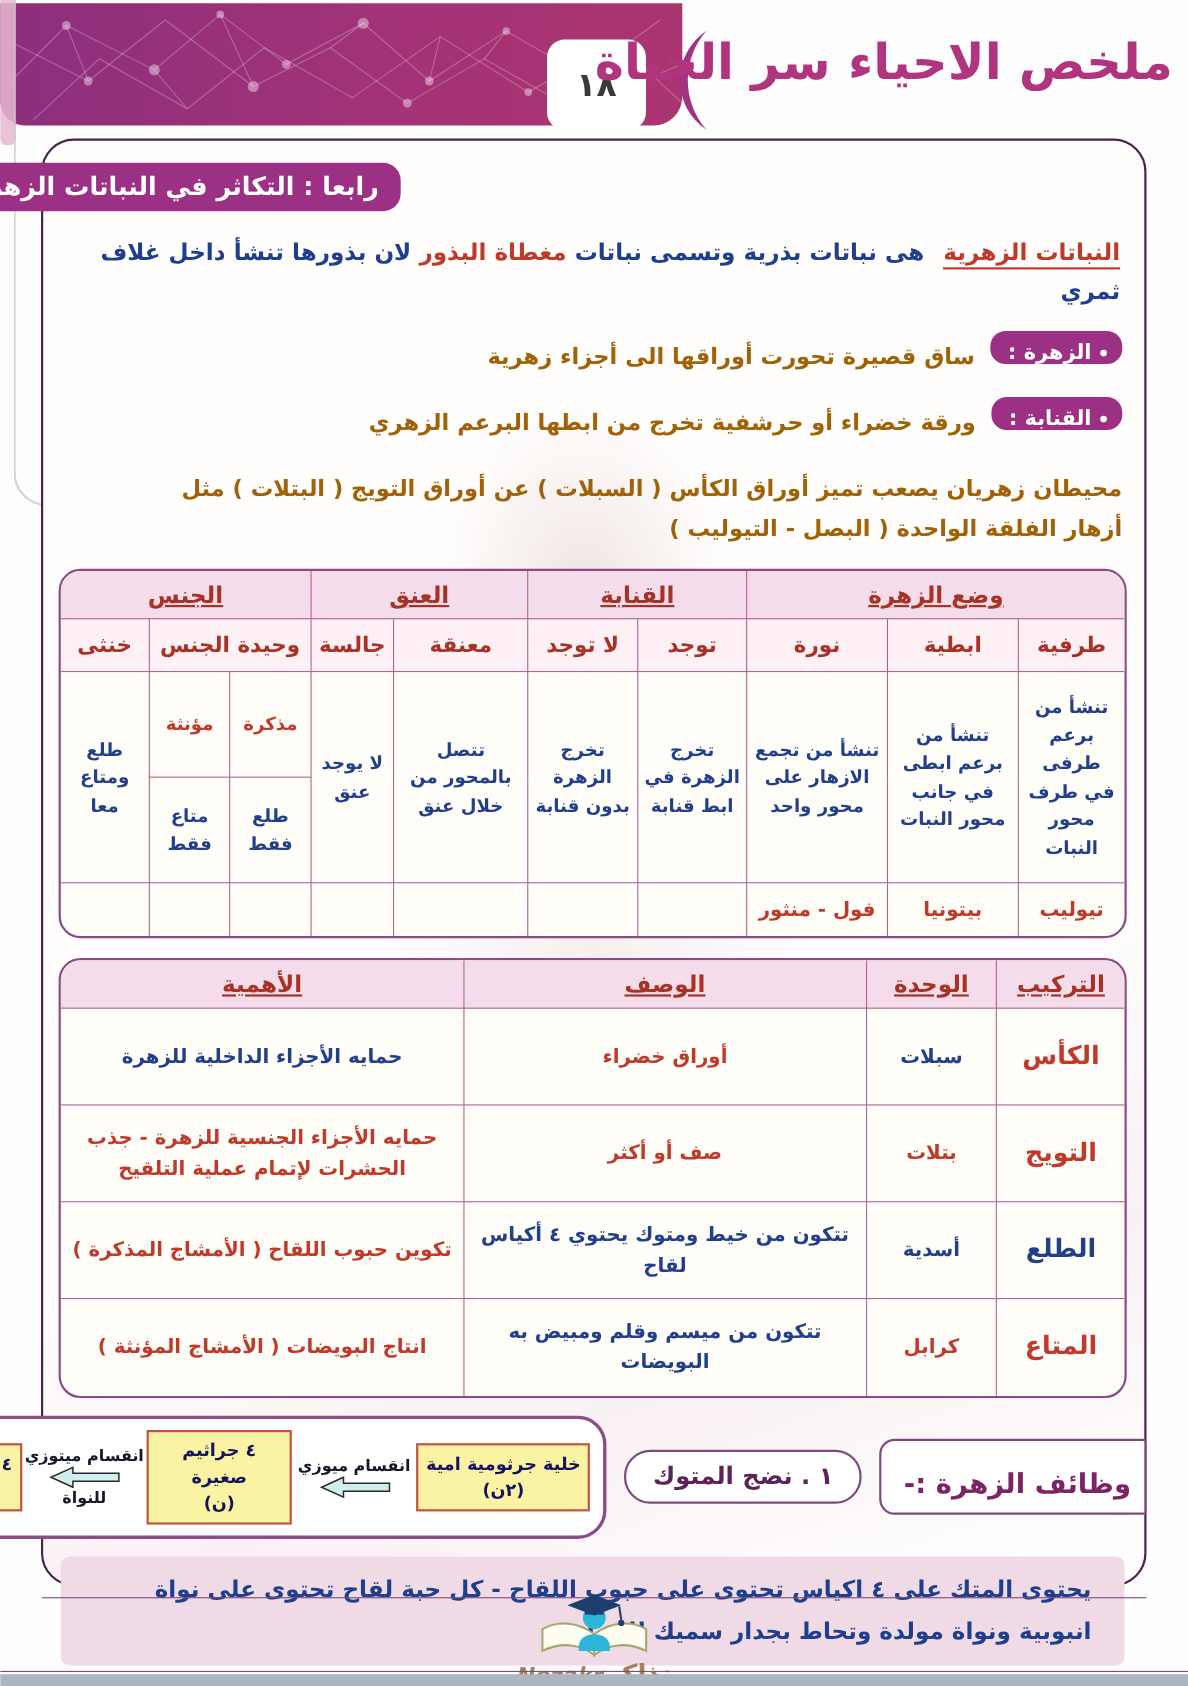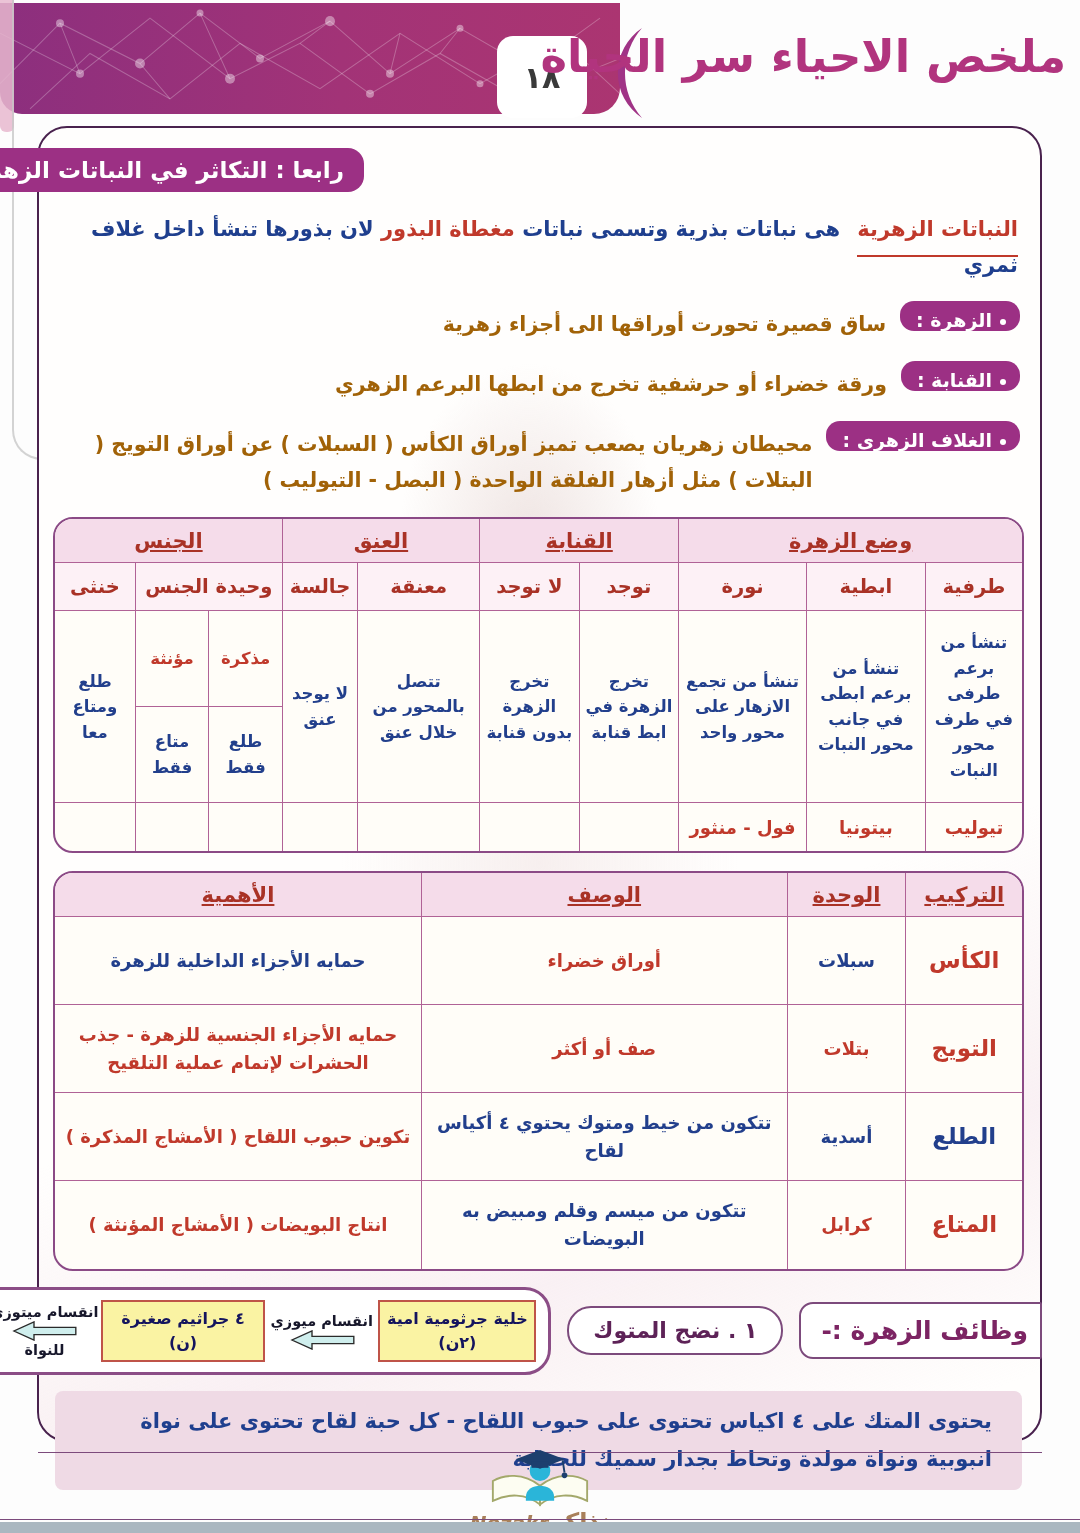--- a/index.html
+++ b/index.html
@@ -42,21 +42,21 @@
       radial-gradient(ellipse 265px 430px at 50% 56%, rgba(228,206,207,.30), rgba(228,206,207,0) 75%),
       linear-gradient(160deg, rgba(255,255,255,0) 62%, rgba(240,219,228,.38) 80%, rgba(255,255,255,0) 96%);
   }
   .content { position:relative; padding:20px 16px 0 14px; height:100%; }
 
   .section-pill {
     display:inline-block; background:#9c3084; color:#fff; font-weight:bold;
     font-size:23px; padding:9px 20px; border-radius:16px; margin-right:660px; white-space:nowrap;
   }
   .definition { margin:20px 6px 4px; font-size:21px; font-weight:bold; line-height:1.7; color:#1f3f8e; }
-  .definition .term { color:#c0392b; border-bottom:2px solid #c0392b; padding-bottom:14px; margin-left:10px; }
+  .definition .term { color:#c0392b; border-bottom:2px solid #c0392b; padding-bottom:2px; margin-left:10px; }
   .definition .red-w { color:#c0392b; }
 
   .bullet { display:flex; align-items:flex-start; gap:14px; margin:18px 4px 0; }
   .pill {
     flex:none; background:#9c3084; color:#fff; font-weight:bold; font-size:19px;
     padding:8px 14px 0 16px; border-radius:14px; white-space:nowrap;
   }
   .pill::before { content:""; display:inline-block; width:6px; height:6px; border-radius:50%;
     background:#fff; margin-left:8px; vertical-align:middle; }
   .bullet-text { font-size:20.5px; font-weight:bold; color:#a16207; line-height:1.75; max-width:860px; padding-top:6px; }
@@ -75,21 +75,21 @@
   td.navytx { color:#223f8c !important;margin-top:15px; }
   .ex td { height:48px; font-weight:bold; font-size:18px; }
 
   .t2 .tbody td { height:88px; font-size:18px; }
   .t2 .tbody td.namecol { font-size:23px;text-align:center; }
 
   
   .func-row { display:flex; align-items:center; gap:16px; margin-top:16px; }
   .func-heading {
     background:#fff; border:2px solid #7c4a7c; border-radius:14px 2px 2px 14px;
-    color:#7c2463; font-size:25px; font-weight:bold; padding:12px 12px 12px 20px;
+    color:#7c2463; font-size:25px; font-weight:bold; padding:24px 12px 12px 20px;
     margin-right:-18px; white-space:nowrap;
   }
   .step1 {
     background:#fff; border:2.5px solid #7c4a7c; border-radius:24px; padding:10px 24px;
     color:#5d2257; font-weight:bold; font-size:22px; white-space:nowrap;
   }
   .flow-capsule {
     border:3px solid #8b4d86; border-radius:26px; background:#fff;
     display:flex; align-items:center; padding:10px 12px; gap:4px; flex:1;
   }
@@ -166,21 +166,20 @@
 
     <div class="bullet">
       <span class="pill">الزهرة :</span>
       <span class="bullet-text">ساق قصيرة تحورت أوراقها الى أجزاء زهرية</span>
     </div>
     <div class="bullet">
       <span class="pill">القنابة :</span>
       <span class="bullet-text">ورقة خضراء أو حرشفية تخرج من ابطها البرعم الزهري</span>
     </div>
     <div class="bullet">
-      <span class="pill">الغلاف الزهرى :</span>
       <span class="bullet-text">محيطان زهريان يصعب تميز أوراق الكأس ( السبلات ) عن أوراق التويج ( البتلات ) مثل أزهار الفلقة الواحدة ( البصل - التيوليب )</span>
     </div>
 
     
     <div class="twrap">
       <table class="t1">
         <colgroup>
           <col style="width:10%">
             <col style="width:12.3%">
             <col style="width:13.2%">
@@ -296,21 +295,21 @@
           <div>خلية جرثومية امية</div>
           <div>(٢ن)</div>
         </div>
         <div class="arrowgrp">
           <span class="lbl">انقسام ميوزي</span>
           <svg width="66" height="20" viewBox="0 0 70 22" aria-hidden="true">
             <path d="M70 7 H24 V1 L2 11 L24 21 V15 H70 Z" fill="#cfeeed" stroke="#2a2a2a" stroke-width="1.5"></path>
           </svg>
           <span class="lbl"></span>
         </div>
-        <div class="flowbox" style="width:164px">
+        <div class="flowbox" style="width:132px">
           <div>٤ جراثيم صغيرة</div>
           <div>(ن)</div>
         </div>
         <div class="arrowgrp">
           <span class="lbl">انقسام ميتوزي</span>
           <svg width="66" height="20" viewBox="0 0 70 22" aria-hidden="true">
             <path d="M70 7 H24 V1 L2 11 L24 21 V15 H70 Z" fill="#cfeeed" stroke="#2a2a2a" stroke-width="1.5"></path>
           </svg>
           <span class="lbl">للنواة</span>
         </div>

